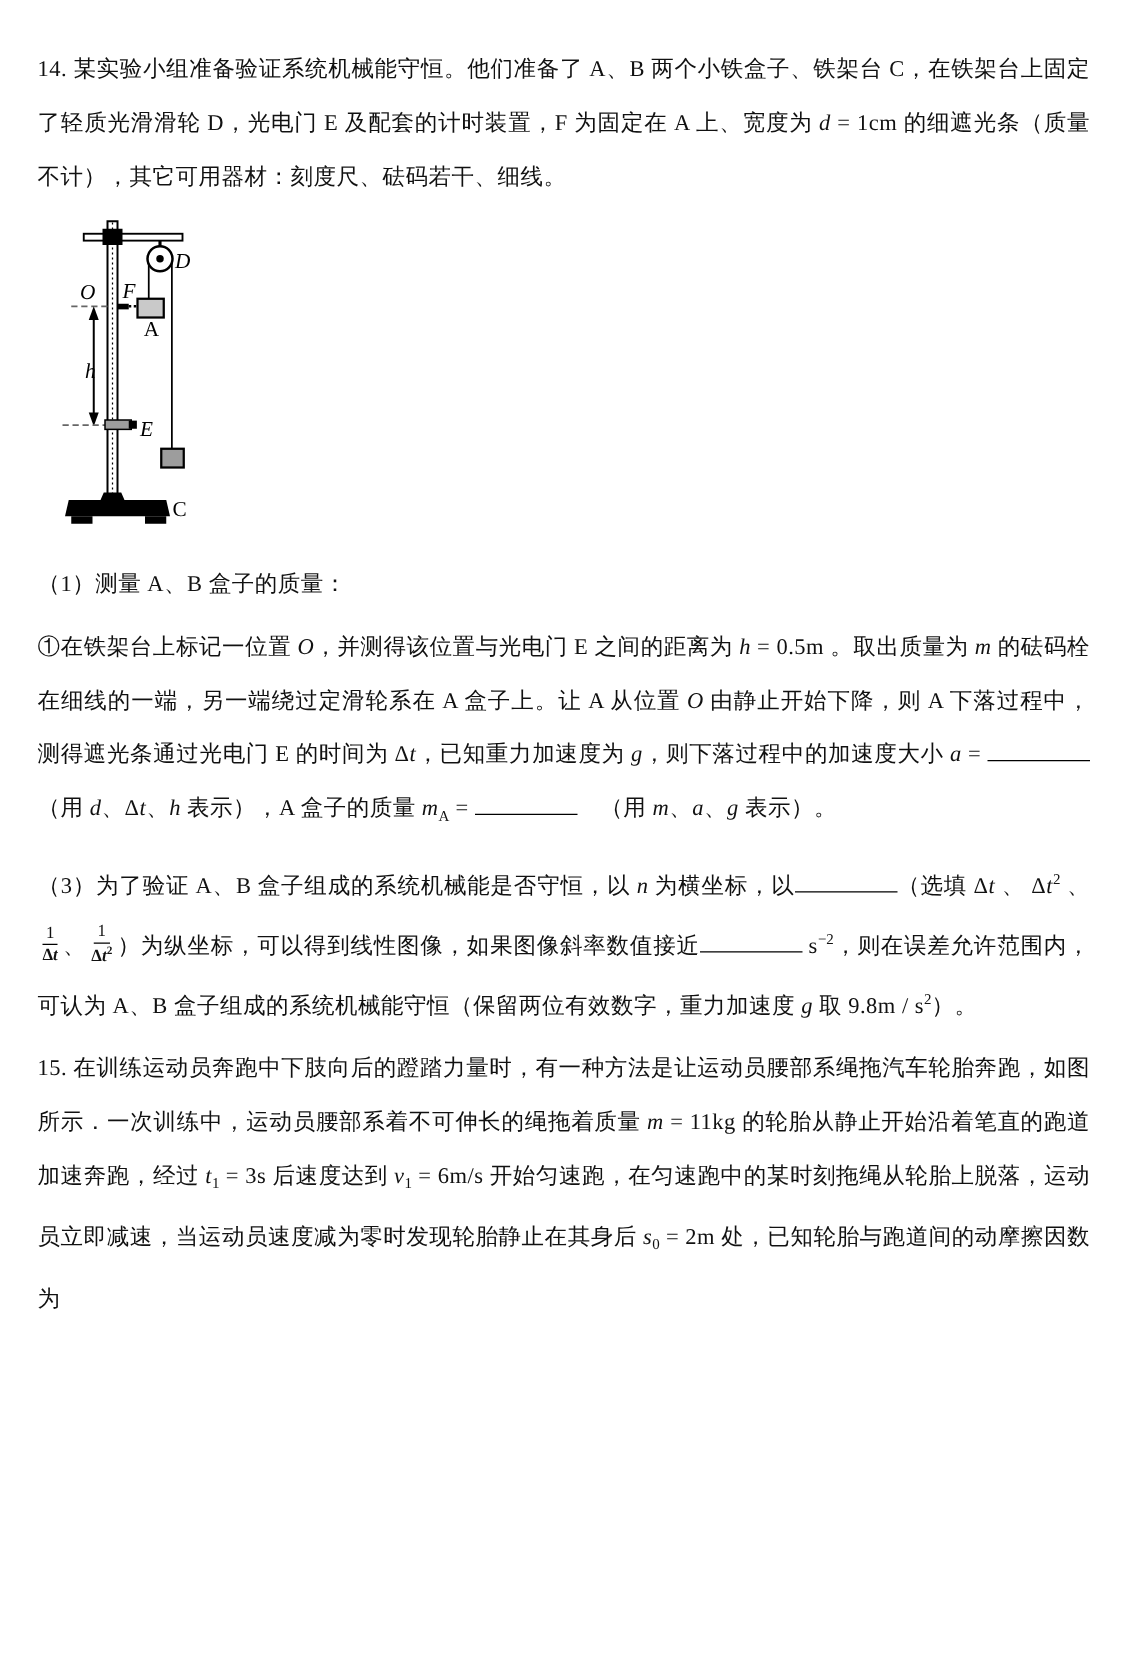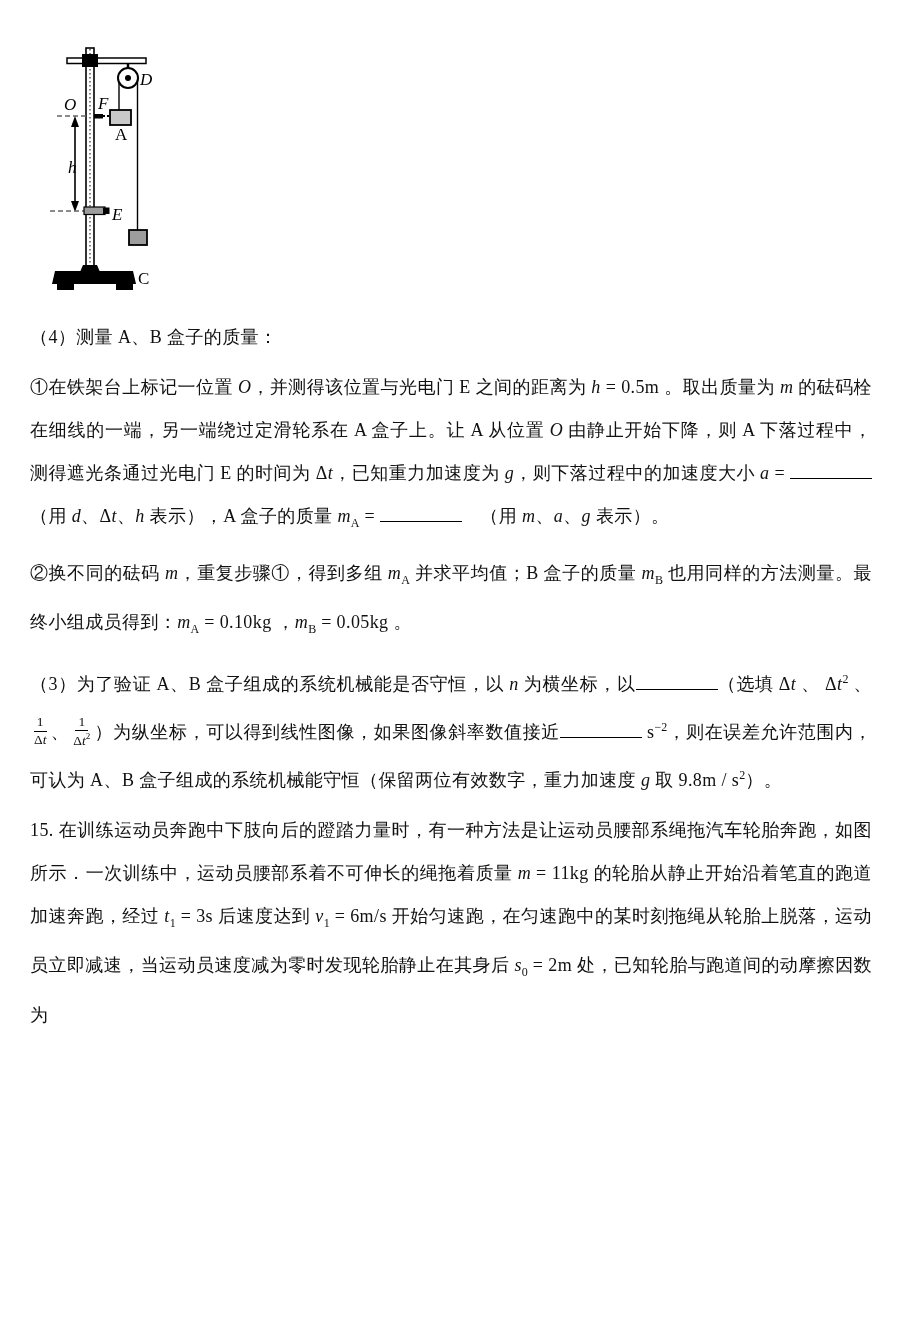--- a/index.html
+++ b/index.html
@@ -27,32 +27,33 @@
     vertical-align:baseline;
   }
   .frac{
     display:inline-flex;flex-direction:column;align-items:center;
     vertical-align:middle;
     font-size:13.5px;line-height:1.25;
     margin:0 3px;letter-spacing:0;
     transform:translateY(-2px);
   }
   .frac .fnum{border-bottom:1px solid #000;padding:0 3px;}
-  .frac .fden{padding:0 1px;}
+  .frac .fden{padding:0 1px;font-weight:bold;}
   .frac sup{font-size:9px;}
   .diagram-wrap{margin:10px 0 16px 12px;}
   .dlbl{font-family:"Liberation Serif",serif;font-size:17px;font-style:italic;fill:#000;}
   .dlbl-u{font-family:"Liberation Serif",serif;font-size:17px;font-style:normal;fill:#000;}
   .q15{margin-top:14px;}
 </style>
 </head>
 <body>
 
 <div class="page">
 
+  <p class="para">14. 某实验小组准备验证系统机械能守恒。他们准备了 A、B 两个小铁盒子、铁架台 C，在铁架台上固定了轻质光滑滑轮 D，光电门 E 及配套的计时装置，F 为固定在 A 上、宽度为 <i>d</i> = 1cm 的细遮光条（质量不计），其它可用器材：刻度尺、砝码若干、细线。</p>
 
   <div class="diagram-wrap">
     <svg width="200" height="252" viewBox="0 0 200 252">
 
       <rect x="44" y="4" width="8" height="224" fill="#ffffff" stroke="#000" stroke-width="1.6"></rect>
       <line x1="48" y1="5" x2="48" y2="227" stroke="#000" stroke-width="1" stroke-dasharray="1.5,2.5"></line>
 
       <rect x="25" y="14" width="79" height="5.5" fill="#ffffff" stroke="#000" stroke-width="1.5"></rect>
 
       <rect x="40" y="10" width="16" height="13" fill="#000"></rect>
@@ -89,23 +90,22 @@
       <rect x="87" y="186" width="18" height="15" fill="#9d9d9d" stroke="#000" stroke-width="1.8"></rect>
 
       <polygon points="41,221 55,221 58,228 38,228" fill="#000"></polygon>
       <polygon points="13,227 91,227 94,240 10,240" fill="#000"></polygon>
       <rect x="15" y="240" width="17" height="6" fill="#000"></rect>
       <rect x="74" y="240" width="17" height="6" fill="#000"></rect>
       <text x="96" y="240" class="dlbl-u">C</text>
     </svg>
   </div>
 
-  <p class="para">（4）测量 A、B 盒子的质量：</p>
+  <p class="para">（1）测量 A、B 盒子的质量：</p>
   <p class="para">①在铁架台上标记一位置 <i>O</i>，并测得该位置与光电门 E 之间的距离为 <i>h</i> = 0.5m 。取出质量为 <i>m</i> 的砝码栓在细线的一端，另一端绕过定滑轮系在 A 盒子上。让 A 从位置 <i>O</i> 由静止开始下降，则 A 下落过程中，测得遮光条通过光电门 E 的时间为 Δ<i>t</i>，已知重力加速度为 <i>g</i>，则下落过程中的加速度大小 <i>a</i> = <span class="blank"></span>（用 <i>d</i>、Δ<i>t</i>、<i>h</i> 表示），A 盒子的质量 <i>m</i><sub>A</sub> = <span class="blank"></span>　（用 <i>m</i>、<i>a</i>、<i>g</i> 表示）。</p>
-  <p class="para">②换不同的砝码 <i>m</i>，重复步骤①，得到多组 <i>m</i><sub>A</sub> 并求平均值；B 盒子的质量 <i>m</i><sub>B</sub> 也用同样的方法测量。最终小组成员得到：<i>m</i><sub>A</sub> = 0.10kg ，<i>m</i><sub>B</sub> = 0.05kg 。</p>
   <p class="para">（3）为了验证 A、B 盒子组成的系统机械能是否守恒，以 <i>n</i> 为横坐标，以<span class="blank"></span>（选填 Δ<i>t</i> 、 Δ<i>t</i><sup>2</sup> 、 <span class="frac">
         <span class="fnum">1</span>
         <span class="fden">Δ<i>t</i></span>
       </span>、<span class="frac">
         <span class="fnum">1</span>
         <span class="fden">Δ<i>t</i><sup>2</sup></span>
       </span>）为纵坐标，可以得到线性图像，如果图像斜率数值接近<span class="blank"></span> s<sup>−2</sup>，则在误差允许范围内，可认为 A、B 盒子组成的系统机械能守恒（保留两位有效数字，重力加速度 <i>g</i> 取 9.8m / s<sup>2</sup>）。</p>
   <p class="para q15">15. 在训练运动员奔跑中下肢向后的蹬踏力量时，有一种方法是让运动员腰部系绳拖汽车轮胎奔跑，如图所示．一次训练中，运动员腰部系着不可伸长的绳拖着质量 <i>m</i> = 11kg 的轮胎从静止开始沿着笔直的跑道加速奔跑，经过 <i>t</i><sub>1</sub> = 3s 后速度达到 <i>v</i><sub>1</sub> = 6m/s 开始匀速跑，在匀速跑中的某时刻拖绳从轮胎上脱落，运动员立即减速，当运动员速度减为零时发现轮胎静止在其身后 <i>s</i><sub>0</sub> = 2m 处，已知轮胎与跑道间的动摩擦因数为</p>
 
 </div>

